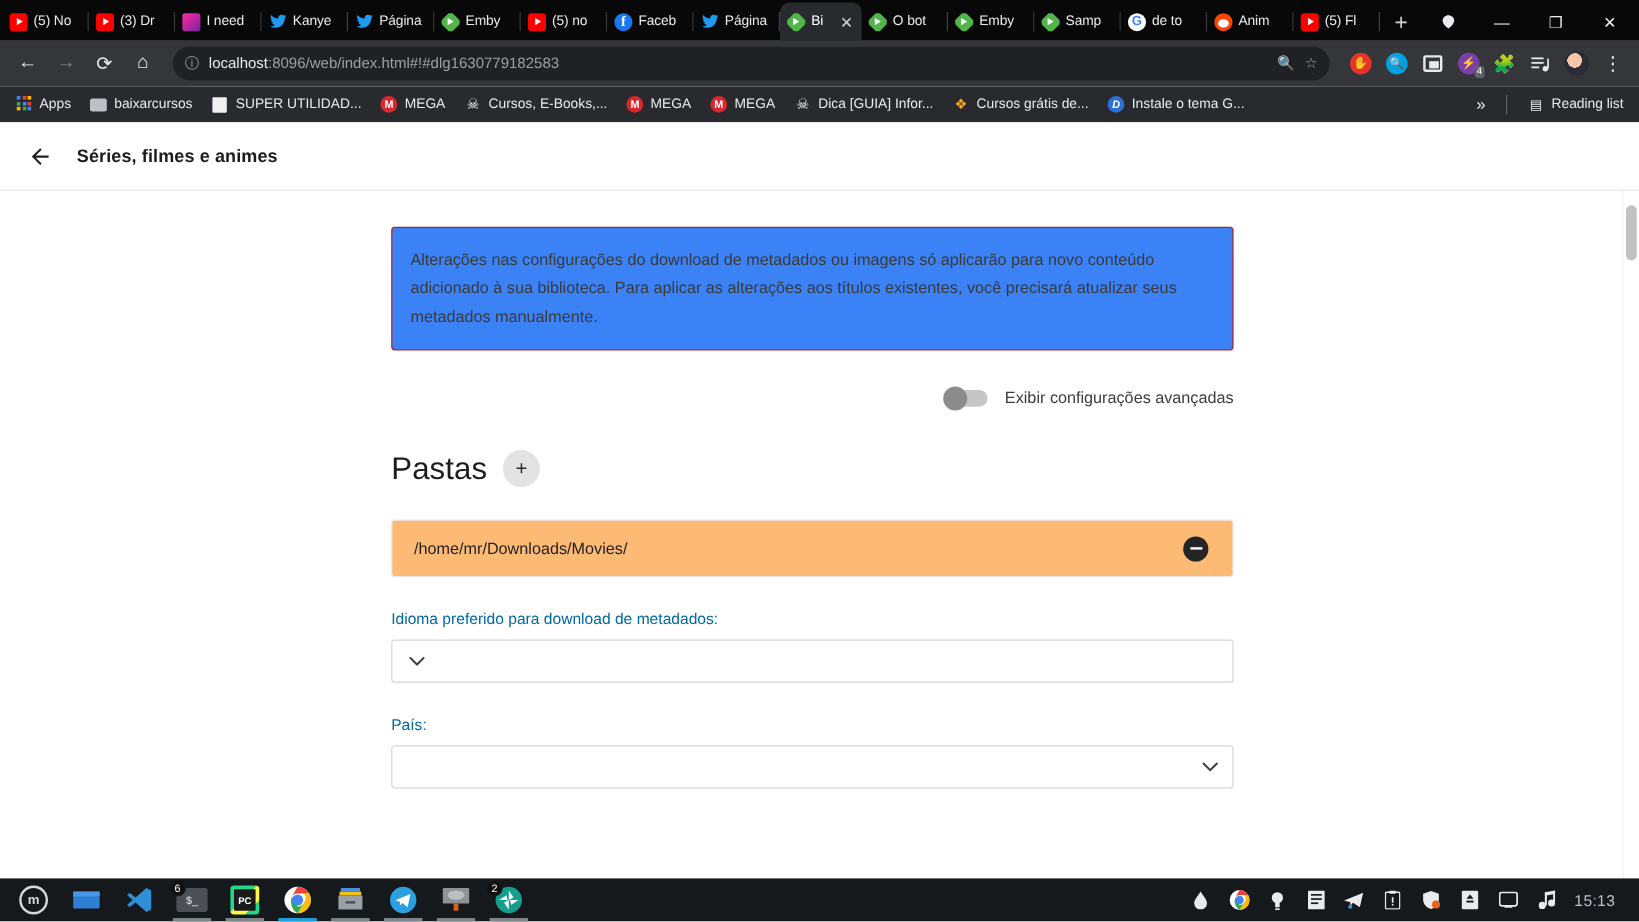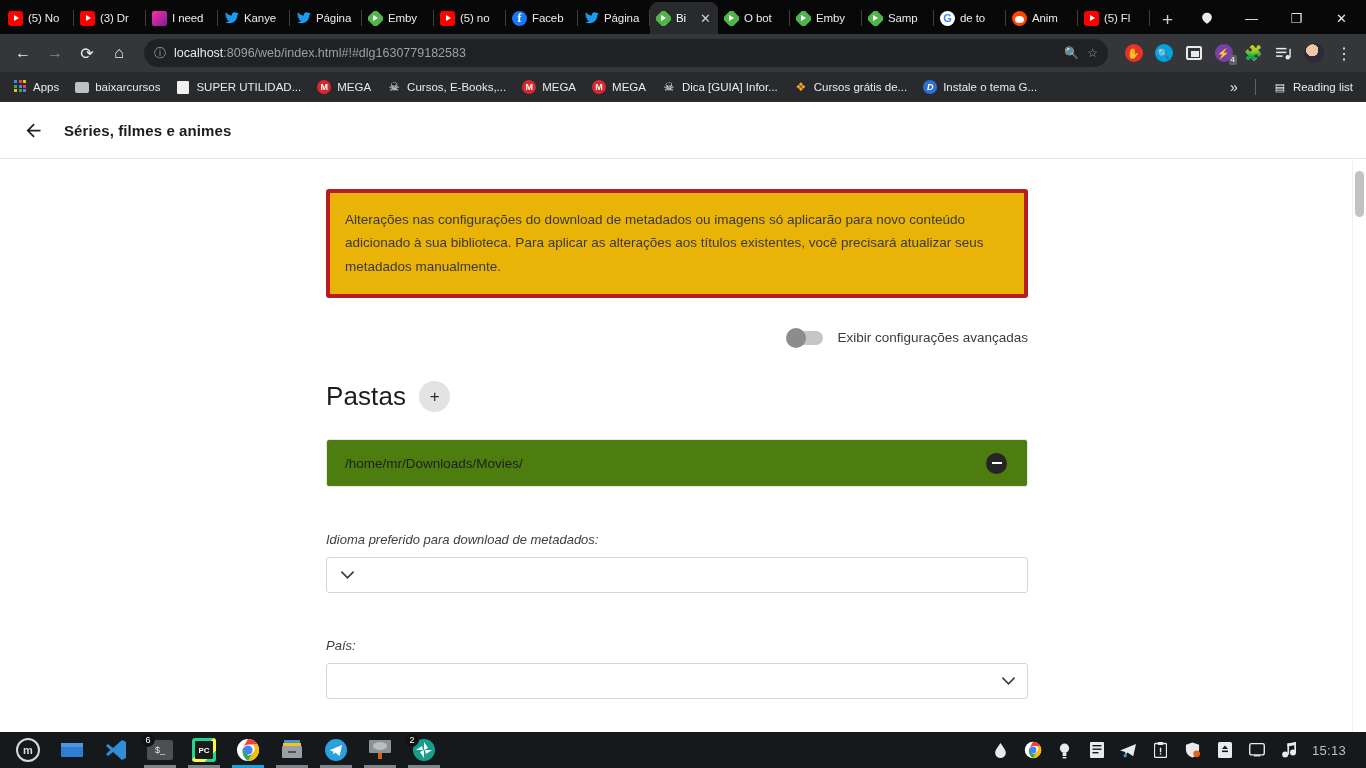--- a/index.html
+++ b/index.html
@@ -145,21 +145,21 @@
   .app-title { font-size: 15px; font-weight: bold; color: #1c1c1c; letter-spacing: .1px;}
 
   .content-scroll {
     position: relative; height: 574px; overflow: hidden;
     border-top: 1px solid #e6e6e6;
   }
   .content-inner { width: 1352px; padding-top: 30px; }
   .col { width: 702px; margin: 0 auto 0 326px; }
 
   .notice {
-    background: #eab308; border: 4px solid #b91c1c; border-radius: 3px;
+    background: #3b82f6; border: 1px solid #b91c1c; border-radius: 3px;
     padding: 15px 15px 16px 15px;
     font-size: 13.5px; line-height: 1.73; color: #3a3a3a;
   }
 
   .toggle-row {
     display: flex; align-items: center; justify-content: flex-end;
     gap: 14px; margin-top: 32px; padding-right: 0px;
   }
   .switch {
     width: 36px; height: 14px; border-radius: 7px;
@@ -179,36 +179,36 @@
   .section-h h2 { font-size: 26px; font-weight: normal; color: #1c1c1c; letter-spacing: .1px;}
   .round-btn {
     width: 31px; height: 31px; border-radius: 50%;
     background: #e3e3e3; color: #2b2b2b;
     display: flex; align-items: center; justify-content: center;
     font-size: 17px; font-weight: 300; line-height:1;
   }
 
   .folder-row {
     margin-top: 27px; height: 48px;
-    background: #4d7c0f; border: 1px solid #e8e8e8; border-radius: 3px;
+    background: #fdba74; border: 1px solid #e8e8e8; border-radius: 3px;
     display: flex; align-items: center;
     padding: 0 20px 0 18px;
   }
   .folder-path { font-size: 13.5px; color: #1f1f1f; flex: 1; }
   .minus-btn {
     width: 21px; height: 21px; border-radius: 50%;
     background: #252525; color: #fff;
     display: flex; align-items: center; justify-content: center;
     font-size: 14px; line-height: 1; flex: 0 0 21px;
   }
   .minus-btn i { display:block; width: 10px; height: 2px; background:#fff; }
 
   .sub-h { font-size: 17px; font-weight: bold; color: #1c1c1c; margin-top: 40px; }
 
-  .field-label { font-size: 13px; color: #404040; margin-top: 45px; font-style: italic; }
+  .field-label { font-size: 13px; color: #0369a1; margin-top: 27px; }
   .select {
     margin-top: 10px; height: 36px;
     border: 1px solid #d6d6d6; border-radius: 3px; background: #fff;
     display: flex; align-items: center; padding: 0 12px 0 14px;
     font-size: 13.5px; color: #1f1f1f;
   }
   .select .val { flex: 1; }
   .chev { color: #3c3c3c; font-size: 12px; line-height:1; }
 
   .scrollbar-track {

